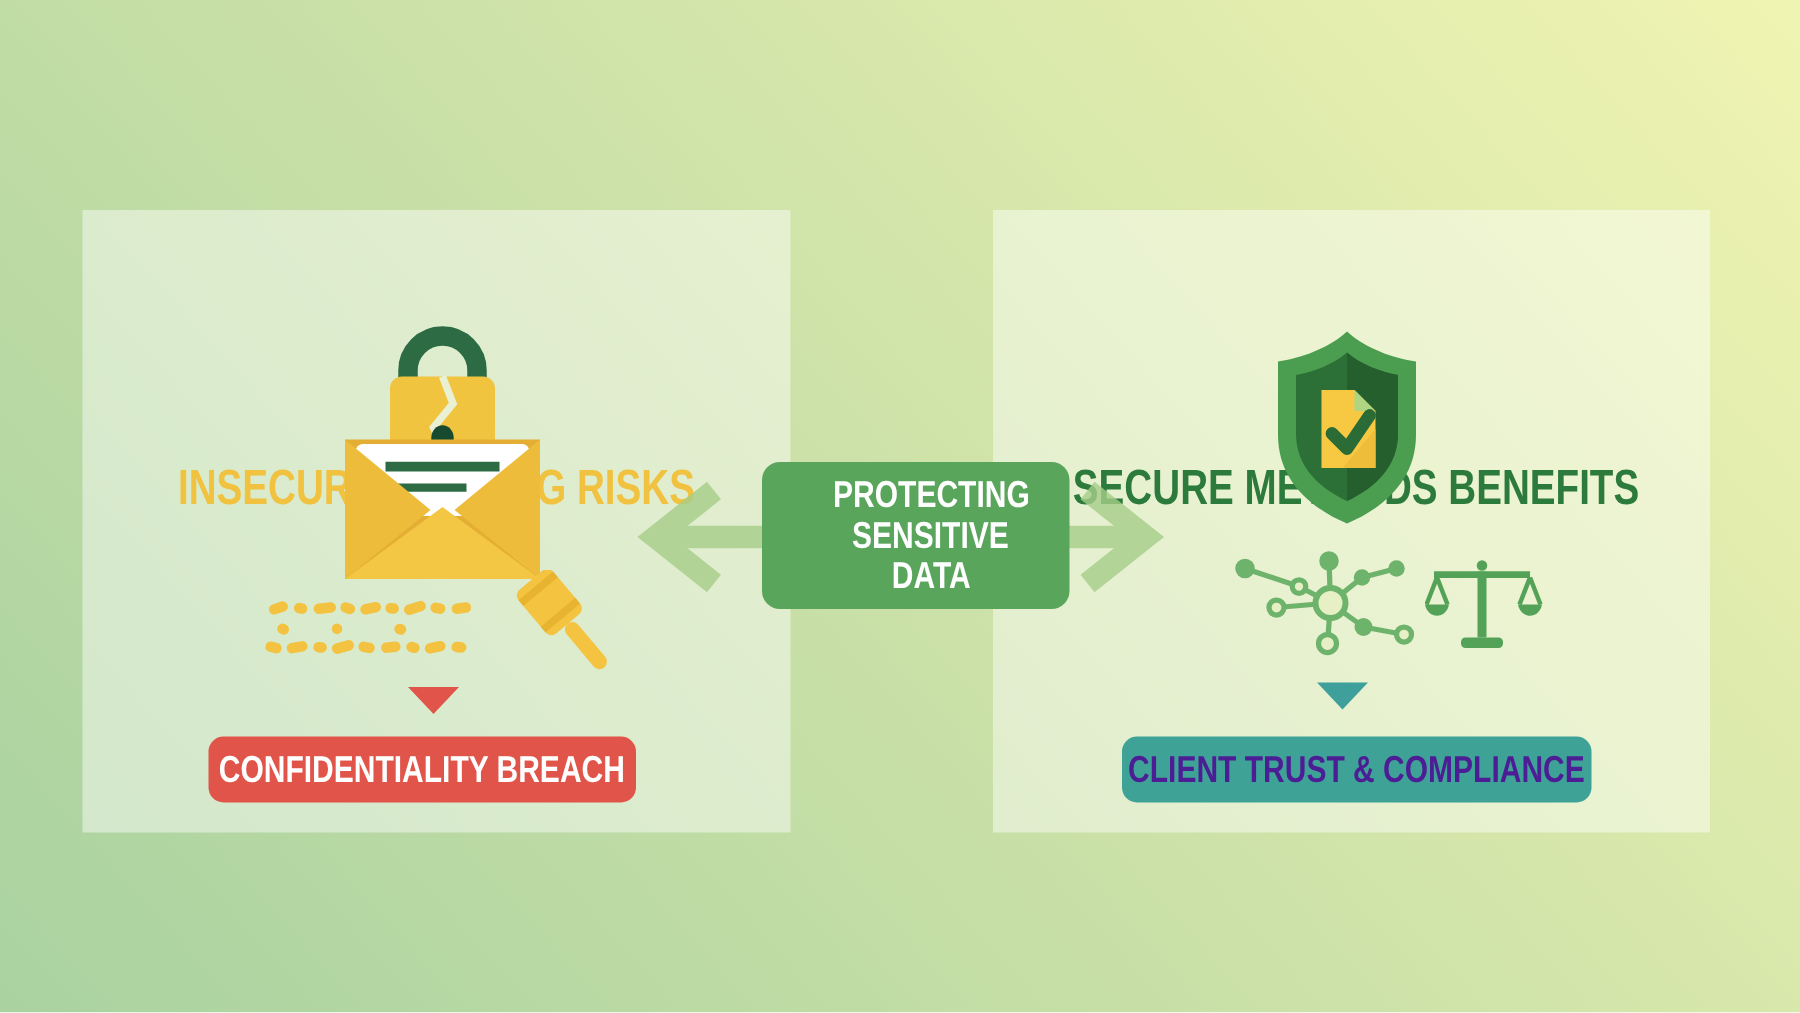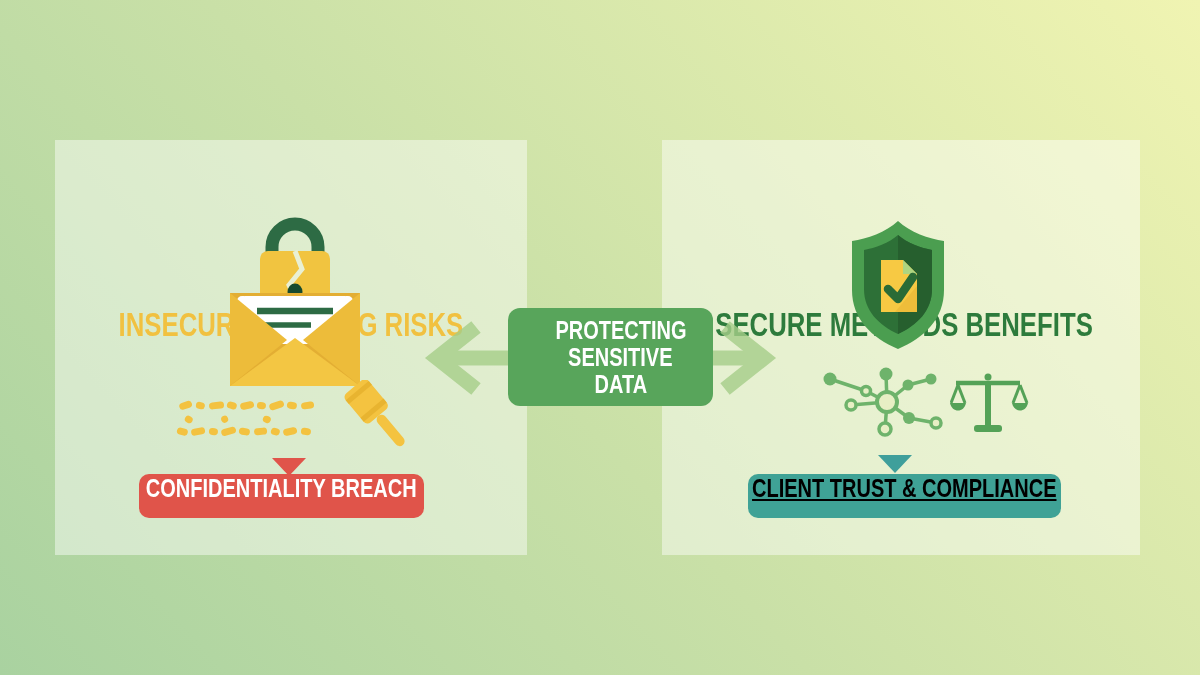--- a/index.html
+++ b/index.html
@@ -24,27 +24,27 @@
     letter-spacing:0px;white-space:nowrap;
   }
   .panel-title .cond{display:inline-block;transform:scaleX(0.78);transform-origin:center;}
   .panel.left .panel-title{color:#f1c140;}
   .panel.right .panel-title{color:#2d7b3c;}
   .abs{position:absolute;}
   .tri-down{position:absolute;width:0;height:0;border-left:17px solid transparent;border-right:17px solid transparent;}
   .tri-red{left:272px;top:458px;border-top:18px solid #e0544a;}
   .tri-teal{left:878px;top:455px;border-top:18px solid #3f9f9b;}
   .badge{
-    position:absolute;top:474px;height:44px;border-radius:10px;
-    display:flex;align-items:flex-start;justify-content:center;
+    position:absolute;top:491px;height:44px;border-radius:10px;
+    display:flex;align-items:center;justify-content:center;
     font-weight:bold;font-size:25px;white-space:nowrap;
   }
   .badge .cond{display:inline-block;transform:scaleX(0.8);transform-origin:center;}
   .badge-red{left:139px;width:285px;background:#e0544a;color:#ffffff;}
-  .badge-teal{left:748px;width:313px;background:#3fa296;color:#000000;text-decoration:underline;}
+  .badge-teal{left:748px;width:313px;background:#3fa296;color:#4c1d95;}
   .center-box{
     position:absolute;left:508px;top:308px;width:185px;height:98px;
     background:#58a55b;border-radius:12px;
     display:flex;flex-direction:column;align-items:center;justify-content:center;
     color:#ffffff;font-weight:bold;font-size:25px;line-height:27px;padding-left:20px;
   }
   .center-box .cond{display:inline-block;transform:scaleX(0.8);transform-origin:center;white-space:nowrap;}
   svg{display:block;}
 </style>
 </head>

